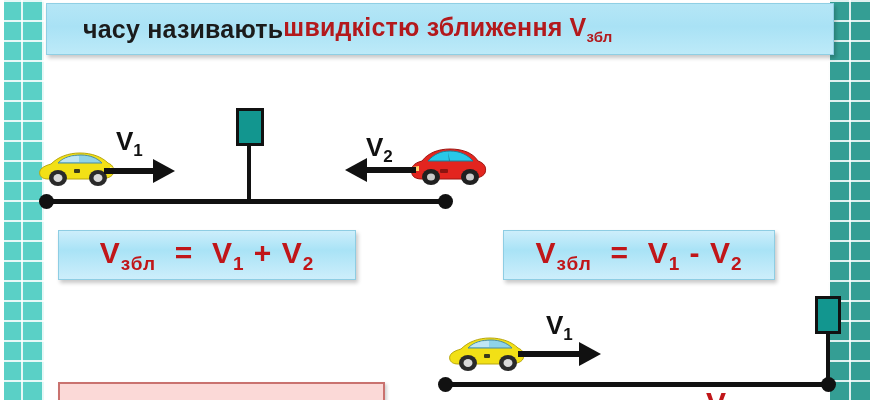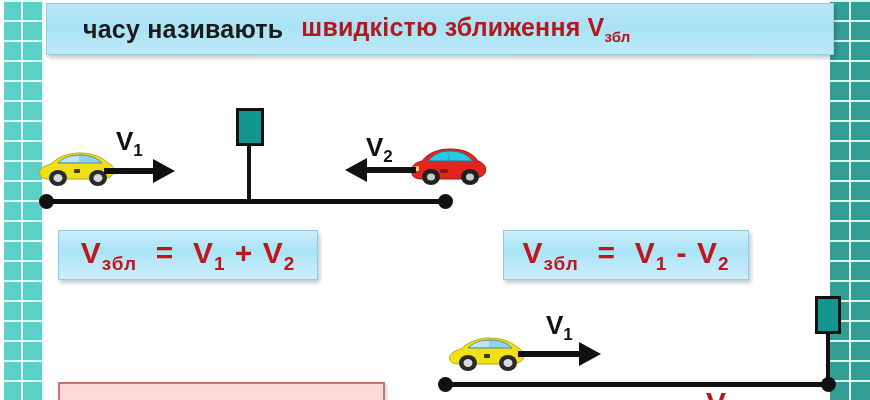--- a/index.html
+++ b/index.html
@@ -51,21 +51,21 @@
     align-items: center;
     padding-left: 36px;
     white-space: nowrap;
   }
   .title-part {
     font-size: 25px;
     font-weight: bold;
     letter-spacing: .2px;
   }
   #title-black { color: #1b1b1b; }
-  #title-red   { color: #b3191c; margin-left: 18px; }
+  #title-red   { color: #b3191c; }
   #title-red .sub {
     font-size: 15px;
     vertical-align: sub;
     font-weight: bold;
   }
 
   
   .road-line {
     position: absolute;
     height: 5px;
@@ -226,25 +226,25 @@
         <path d="M4 25 L11 24 L11 29 L4 29 Z" fill="#ffd36b"></path>
         <rect x="32" y="27" width="8" height="4" rx="1" fill="#8c1410"></rect>
       </svg>
     </div>
 
     <div class="v-label" style="left:358px; top:134px;margin-left:8px;"><span>V</span><span class="sub">2</span></div>
     <div class="arrow-shaft" style="left:366px; top:167px; width:50px;"></div>
     <div class="arrow-head left" style="left:345px; top:158px;"></div>
   </div>
 
-  <div class="formula-box" style="left:58px; top:230px; width:260px;">
+  <div class="formula-box" style="left:58px; top:230px; width:298px;">
     <span class="formula-text"><span>V</span><span class="sub">збл</span>&nbsp; <span>=</span>&nbsp; <span>V</span><span class="sub">1</span> <span>+</span> <span>V</span><span class="sub">2</span></span>
   </div>
 
-  <div class="formula-box" style="left:503px; top:230px; width:246px;">
+  <div class="formula-box" style="left:503px; top:230px; width:272px;">
     <span class="formula-text"><span>V</span><span class="sub">збл</span>&nbsp; <span>=</span>&nbsp; <span>V</span><span class="sub">1</span> <span>-</span> <span>V</span><span class="sub">2</span></span>
   </div>
 
   <div>
 
     <div class="road-line" style="left:450px; top:382px; width:378px;"></div>
     <div class="road-dot" style="left:438px; top:377px;"></div>
     <div class="road-dot" style="left:821px; top:377px;"></div>
 
     <div class="post-pole" style="left:826px; top:328px; height:56px;"></div>

